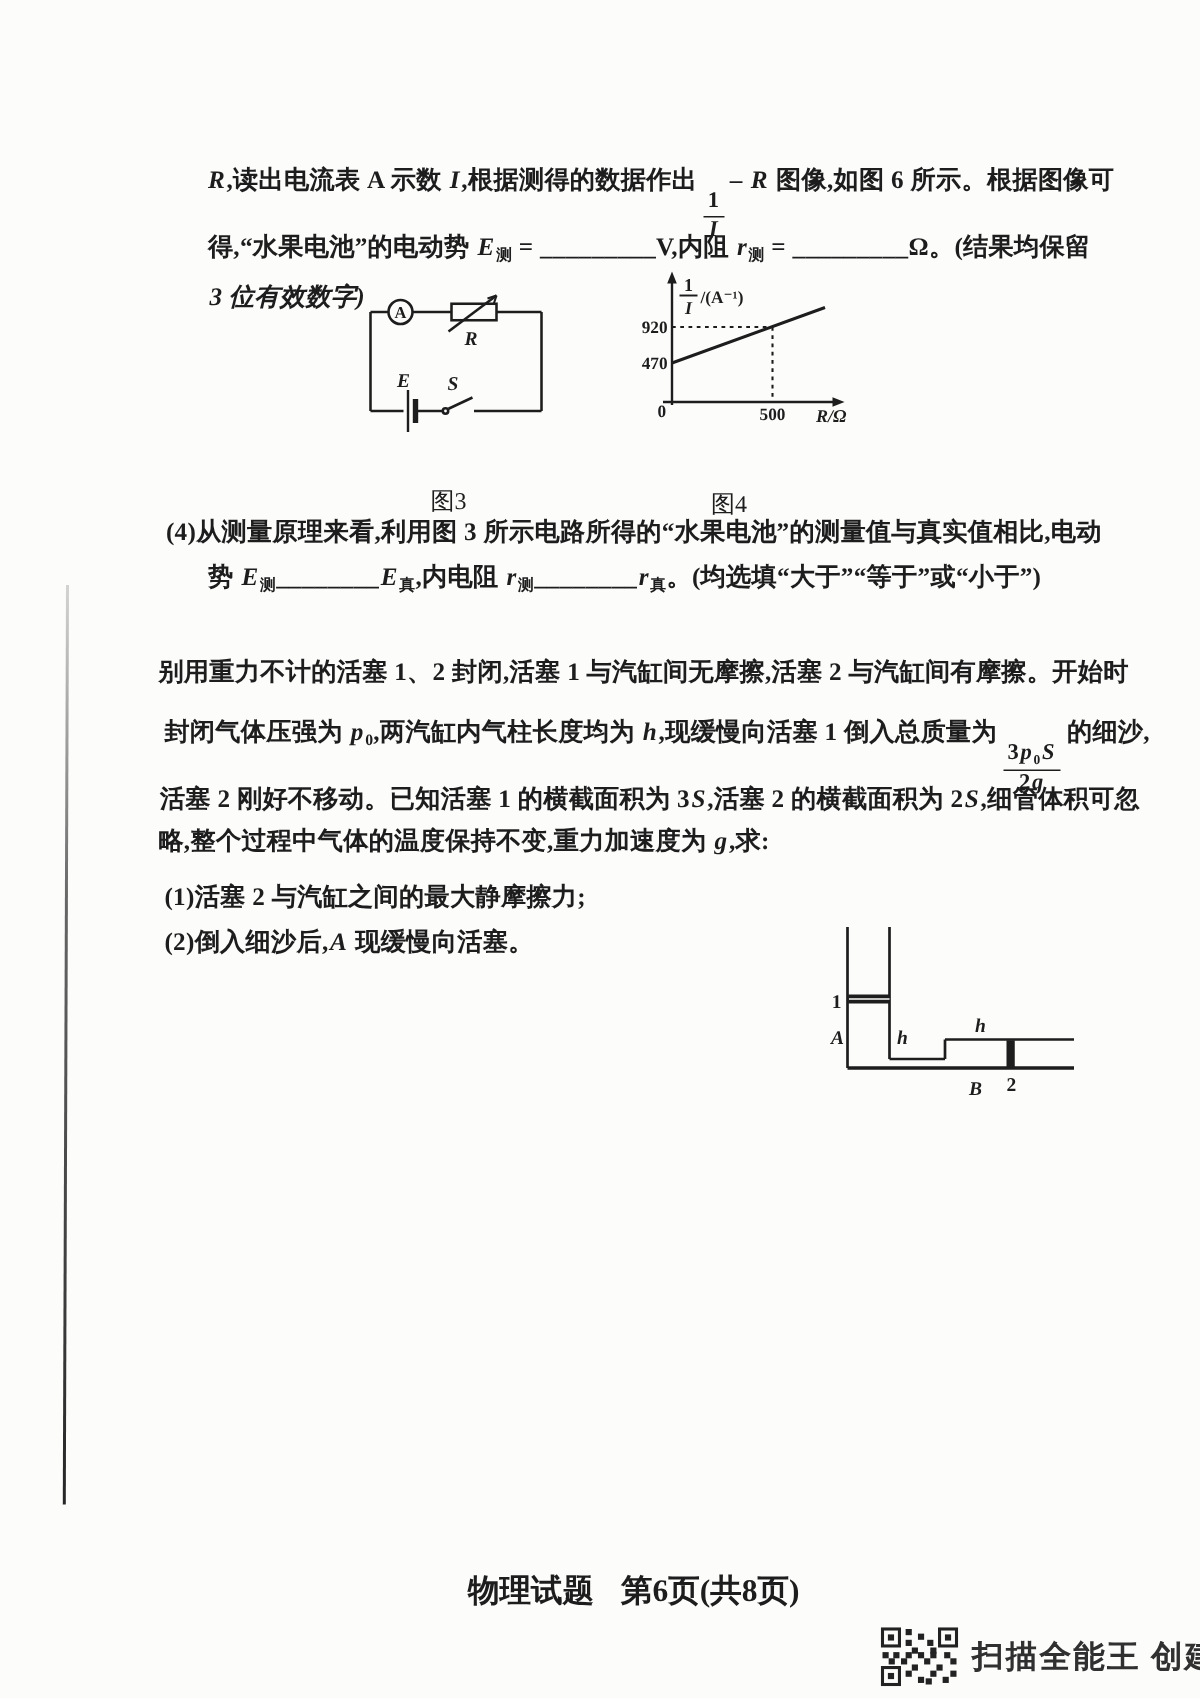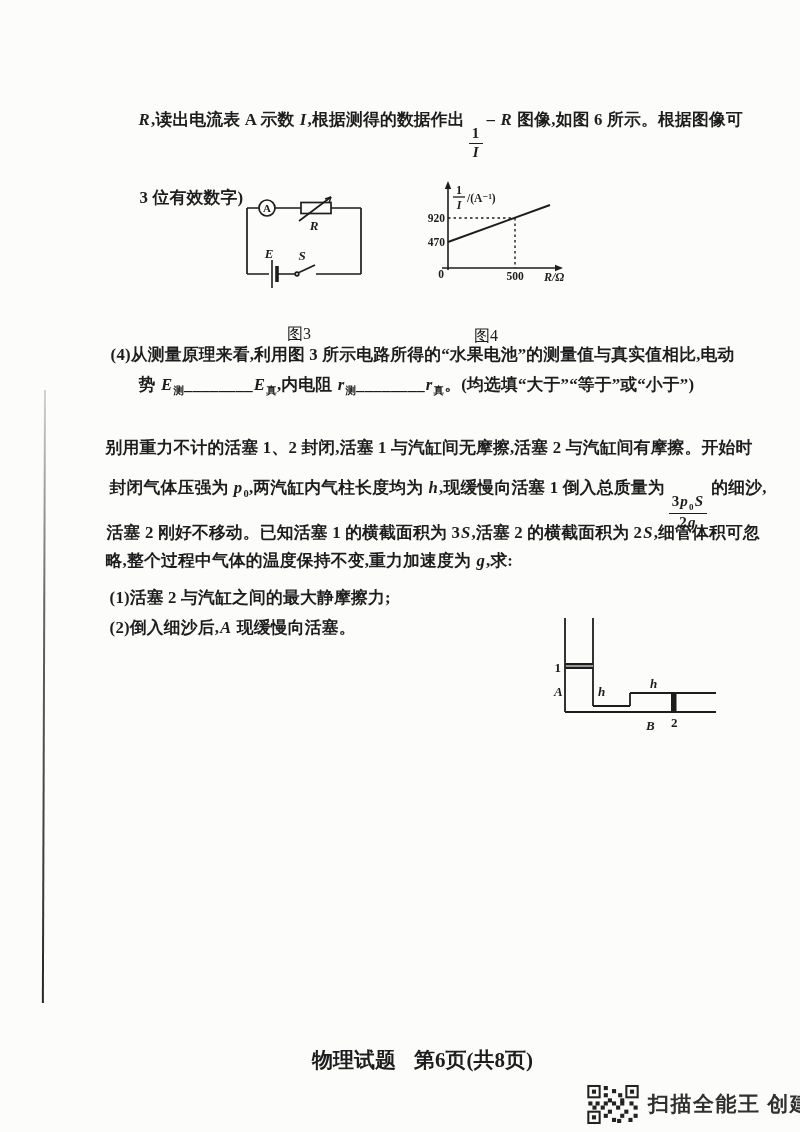--- a/index.html
+++ b/index.html
@@ -29,22 +29,25 @@
 <body>
 
 <div class="page">
 
   <div class="scanline"></div>
 
   <div class="tl" style="left:120px;top:75px;">
     <span class="v">R</span><span>,读出电流表 A 示数 </span><span class="v">I</span><span>,根据测得的数据作出</span><span class="frac"><span class="top">1</span><span class="bot v">I</span></span><span>– </span><span class="v">R</span><span> 图像,如图 6 所示。根据图像可</span>
   </div>
 
+  <div class="tl" style="left:121px;top:120px;">
+    <span>得,“水果电池”的电动势 </span><span class="v">E</span><span class="sub">测</span><span> = </span><span>_________</span><span>V,内阻 </span><span class="v">r</span><span class="sub">测</span><span> = </span><span>_________</span><span>Ω。(结果均保留</span>
+  </div>
 
-  <div class="tl" style="left:122px;top:153px;">
+  <div class="tl" style="left:122px;top:153px;font-style:italic;">
     <span>3 位有效数字)</span>
   </div>
 
   <svg class="fig" style="left:243px;top:196px;" width="122" height="92" viewBox="0 0 122 92">
     <g stroke="#1d1d1d" stroke-width="1.7" fill="none">
       <path d="M4,12 H16 M32,12 H58 M88,12 H118"></path>
       <path d="M4,12 V78 M118,12 V78"></path>
       <path d="M4,78 H26 M35,78 H52 M73,78 H118"></path>
       <circle cx="24" cy="12" r="8"></circle>
       <rect x="58" y="6.5" width="30" height="11"></rect>

